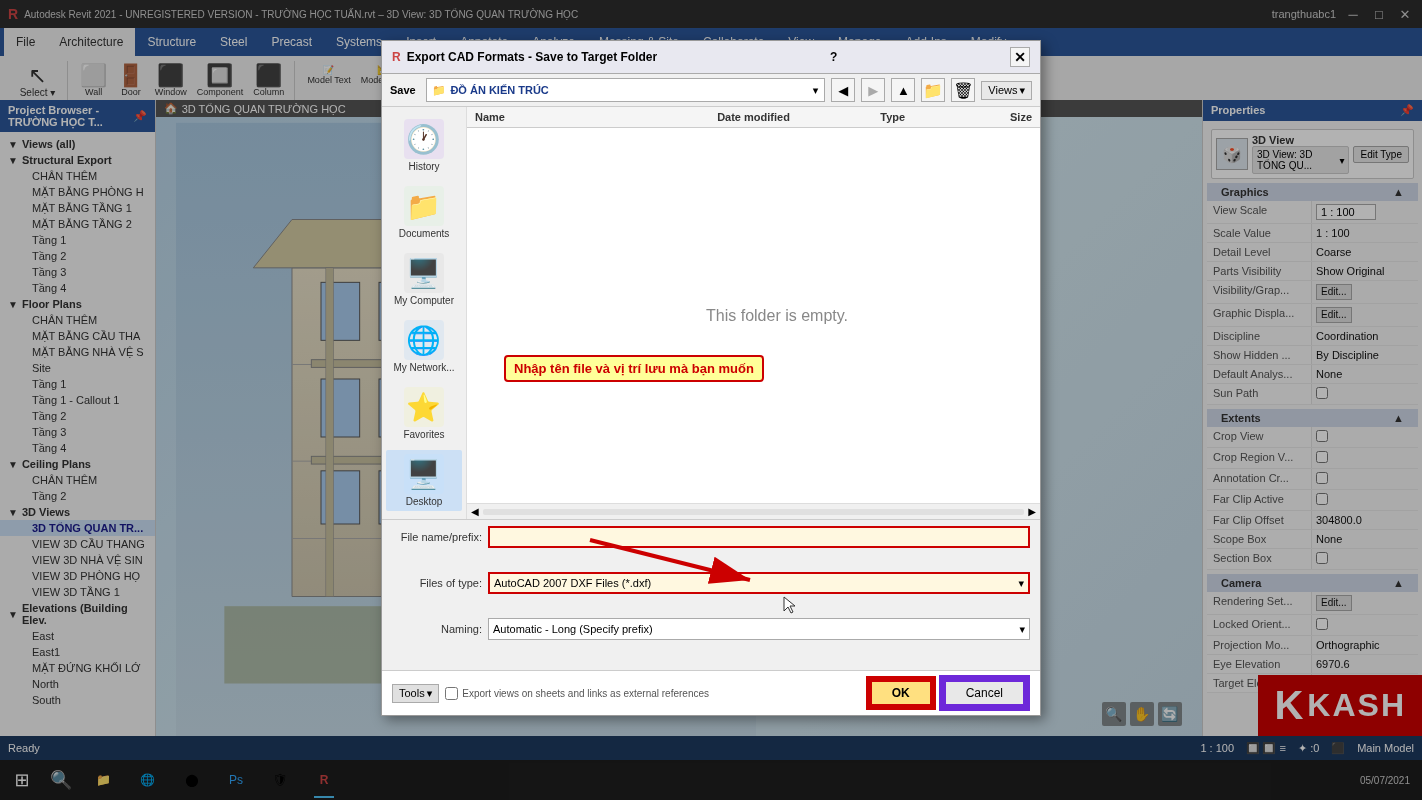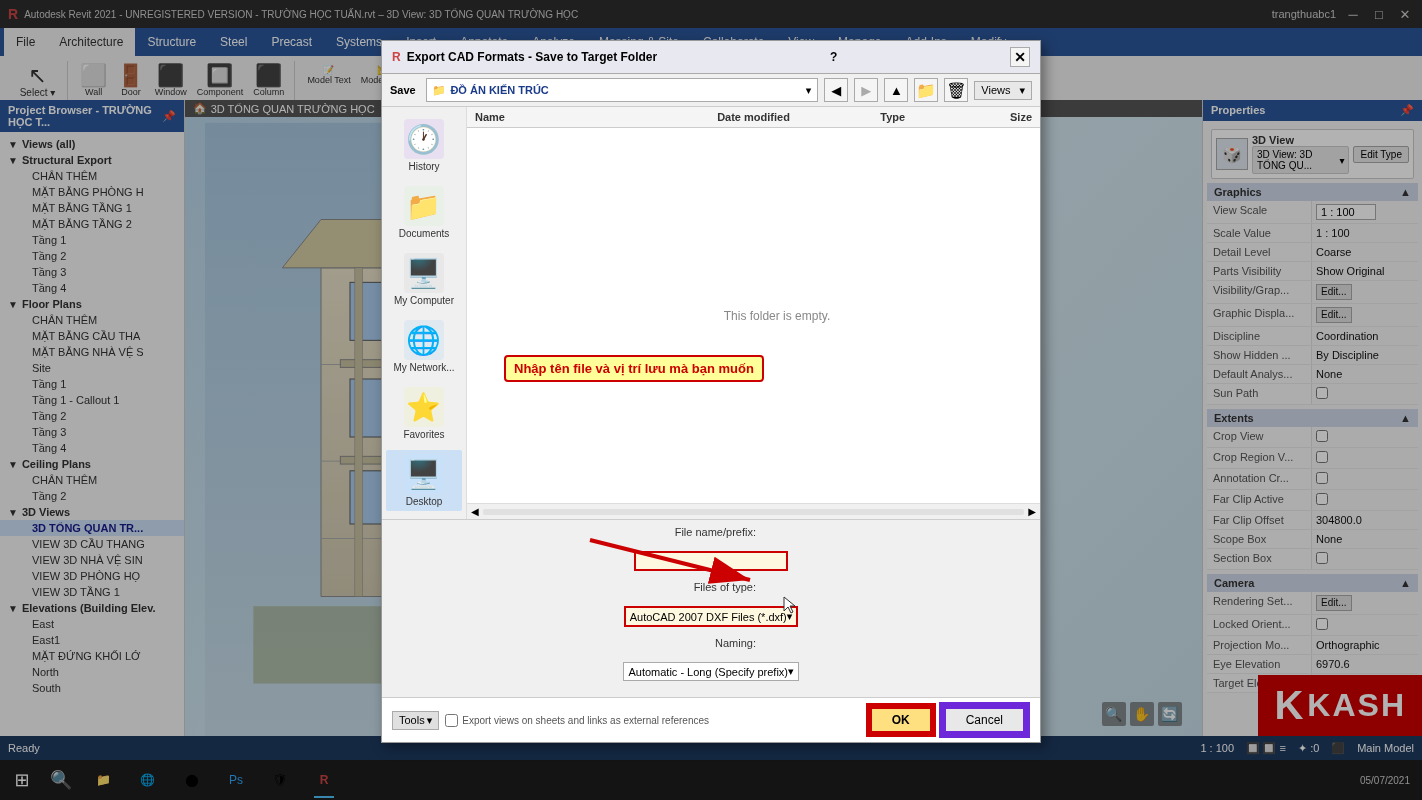--- a/index.html
+++ b/index.html
@@ -136,21 +136,21 @@
       position: absolute;
       top: 100px;
       left: 0;
       right: 0;
       bottom: 64px;
       display: flex;
     }
 
     
     #project-browser {
-      width: 185px;
+      width: 156px;
       background: #f5f5f5;
       border-right: 1px solid #ccc;
       display: flex;
       flex-direction: column;
       overflow: hidden;
     }
     #project-browser-header {
       background: #2b579a;
       color: white;
       padding: 4px 8px;
@@ -276,21 +276,21 @@
     .prop-edit-type-btn {
       background: #e8e8e8;
       border: 1px solid #aaa;
       padding: 2px 6px;
       font-size: 10px;
       cursor: pointer;
       border-radius: 2px;
     }
     .prop-section-header {
       background: #d0d8e8;
-      padding: 3px 7px;
+      padding: 3px 14px;
       font-weight: bold;
       color: #333;
       margin-top: 4px;
       display: flex;
       justify-content: space-between;
       align-items: center;
     }
     .prop-row {
       display: flex;
       border-bottom: 1px solid #e8e8e8;
@@ -432,34 +432,33 @@
     .file-col-date { flex: 2; text-align: center; }
     .file-col-type { flex: 1; text-align: center; }
     .file-col-size { flex: 1; text-align: right; }
     #file-list-content {
       flex: 1;
       background: white;
       display: flex;
       align-items: center;
       justify-content: center;
       color: #888;
-      font-size: 12px;
+      font-size: 16px;
       padding-left: 47px;
     }
     #dialog-bottom {
       padding: 6px 10px;
       background: #f0f0f0;
       border-top: 1px solid #ccc;
     }
     .dialog-field-row {
       display: flex;
       align-items: center;
-      margin-bottom: 10px;
-      gap: 13px;
-      flex-direction: column;
+      margin-bottom: 24px;
+      gap: 6px;
     }
     .dialog-field-label {
       width: 90px;
       font-size: 11px;
       color: #333;
       text-align: right;
     }
     .dialog-field-input {
       flex: 1;
       height: 22px;
@@ -1024,21 +1023,21 @@
       <div id="dialog-location-bar">
         <span style="color:#f0a000;margin-right:4px;">📁</span>
         <span style="font-weight:bold;color:#1a3a8a;">ĐỒ ÁN KIẾN TRÚC</span>
         <span style="margin-left:auto;">▾</span>
       </div>
       <div class="dialog-toolbar-btn">◀</div>
       <div class="dialog-toolbar-btn" style="color:#aaa;">▶</div>
       <div class="dialog-toolbar-btn">▲</div>
       <div class="dialog-toolbar-btn" style="font-size:16px;">📁</div>
       <div class="dialog-toolbar-btn" style="font-size:16px;">🗑</div>
-      <div style="display:flex;align-items:center;gap:9px;background:#e8e8e8;border:1px solid #aaa;padding:2px 6px;cursor:pointer;">
+      <div style="display:flex;align-items:center;gap:2px;background:#e8e8e8;border:1px solid #aaa;padding:2px 6px;cursor:pointer;">
         <span>Views</span>
         <span>▾</span>
       </div>
     </div>
 
     <div id="dialog-body">
 
       <div id="dialog-sidebar">
         <div class="dialog-sidebar-item">
           <div class="sidebar-item-icon" style="background:#e8e0f0;">🕐</div>

